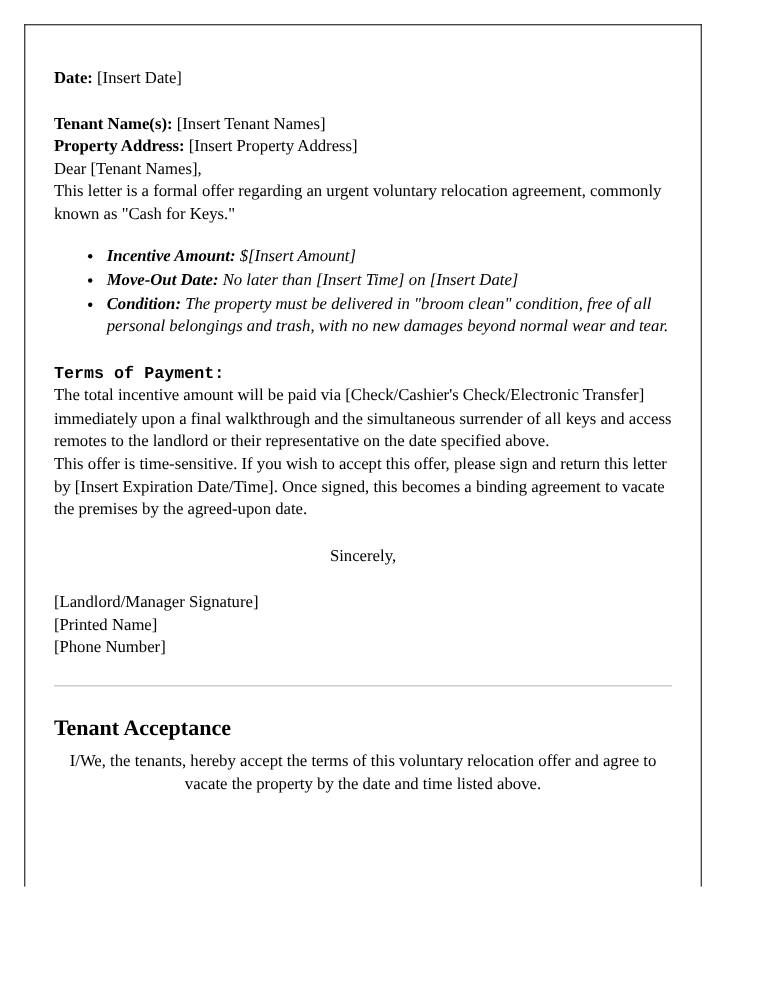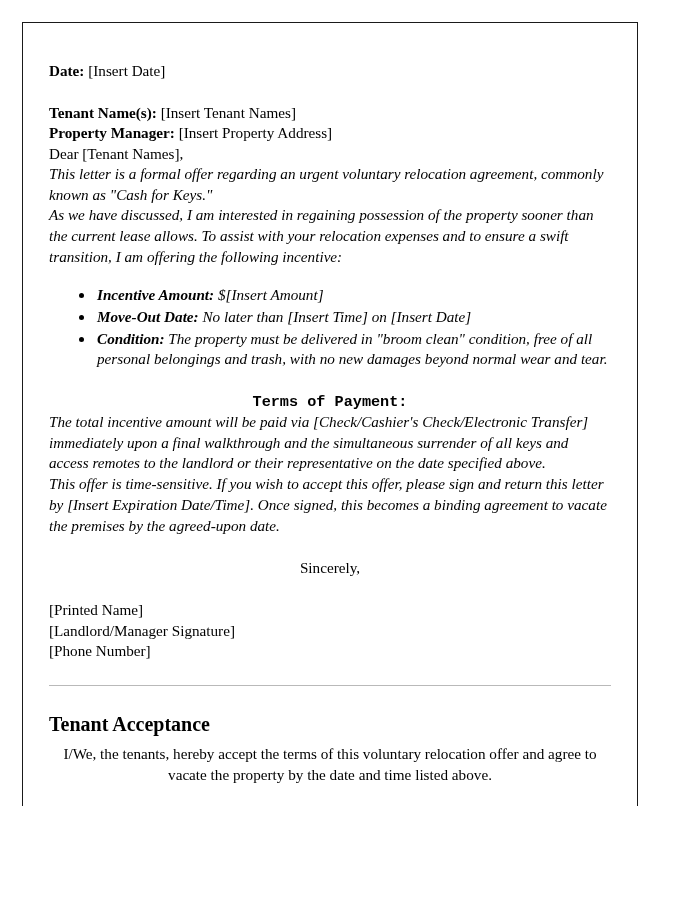--- a/index.html
+++ b/index.html
@@ -36,28 +36,27 @@
   }
 
   .doc-line {
     font-size: 15.2px;
     line-height: 1.33;
     margin: 0;
   }
 
   .bold {
     font-weight: bold;
-    text-align: center;
   }
 
   
   .blk-date       { margin-top: 12px; }
   .blk-parties    { margin-top: 22px; }
   .blk-salutation { }
-  .blk-para       { margin-top: 21px; font-style: italic; }
+  .blk-para       { margin-top: 21px; }
   .blk-terms-head { margin-top: 22px; font-family: Liberation Mono, monospace; }
   .blk-sincerely  { margin-top: 22px; text-align: center; }
   .blk-sigblock   { margin-top: 22px; }
 
   p.doc-para {
     font-size: 15.2px;
     line-height: 1.36;
     margin: 0;
   }
 
@@ -101,30 +100,29 @@
       <span class="bold">Date:</span>
       <span>[Insert Date]</span>
     </div>
 
     <div class="blk-parties">
       <div class="doc-line">
         <span class="bold">Tenant Name(s):</span>
         <span>[Insert Tenant Names]</span>
       </div>
       <div class="doc-line">
-        <span class="bold">Property Manager:</span>
+        <span class="bold">Property Address:</span>
         <span>[Insert Property Address]</span>
       </div>
     </div>
 
     <div class="doc-line blk-salutation">Dear [Tenant Names],</div>
 
     <p class="doc-para blk-para">This letter is a formal offer regarding an urgent voluntary relocation agreement, commonly known as "Cash for Keys."</p>
 
-    <p class="doc-para blk-para">As we have discussed, I am interested in regaining possession of the property sooner than the current lease allows. To assist with your relocation expenses and to ensure a swift transition, I am offering the following incentive:</p>
 
     <ul class="doc-bullets">
       <li>
         <span class="bold">Incentive Amount:</span>
         <span>$[Insert Amount]</span>
       </li>
       <li>
         <span class="bold">Move-Out Date:</span>
         <span>No later than [Insert Time] on [Insert Date]</span>
       </li>
@@ -136,22 +134,22 @@
 
     <div class="doc-line bold blk-terms-head">Terms of Payment:</div>
 
     <p class="doc-para blk-para">The total incentive amount will be paid via [Check/Cashier's Check/Electronic Transfer] immediately upon a final walkthrough and the simultaneous surrender of all keys and access remotes to the landlord or their representative on the date specified above.</p>
 
     <p class="doc-para blk-para">This offer is time-sensitive. If you wish to accept this offer, please sign and return this letter by [Insert Expiration Date/Time]. Once signed, this becomes a binding agreement to vacate the premises by the agreed-upon date.</p>
 
     <div class="doc-line blk-sincerely">Sincerely,</div>
 
     <div class="blk-sigblock">
+      <div class="doc-line">[Landlord/Manager Signature]</div>
       <div class="doc-line">[Printed Name]</div>
-      <div class="doc-line">[Landlord/Manager Signature]</div>
       <div class="doc-line">[Phone Number]</div>
     </div>
 
     <hr class="divider-rule">
 
     <div class="acceptance-heading">Tenant Acceptance</div>
 
     <p class="doc-para blk-acceptance-para">I/We, the tenants, hereby accept the terms of this voluntary relocation offer and agree to vacate the property by the date and time listed above.</p>
 
   </div>

